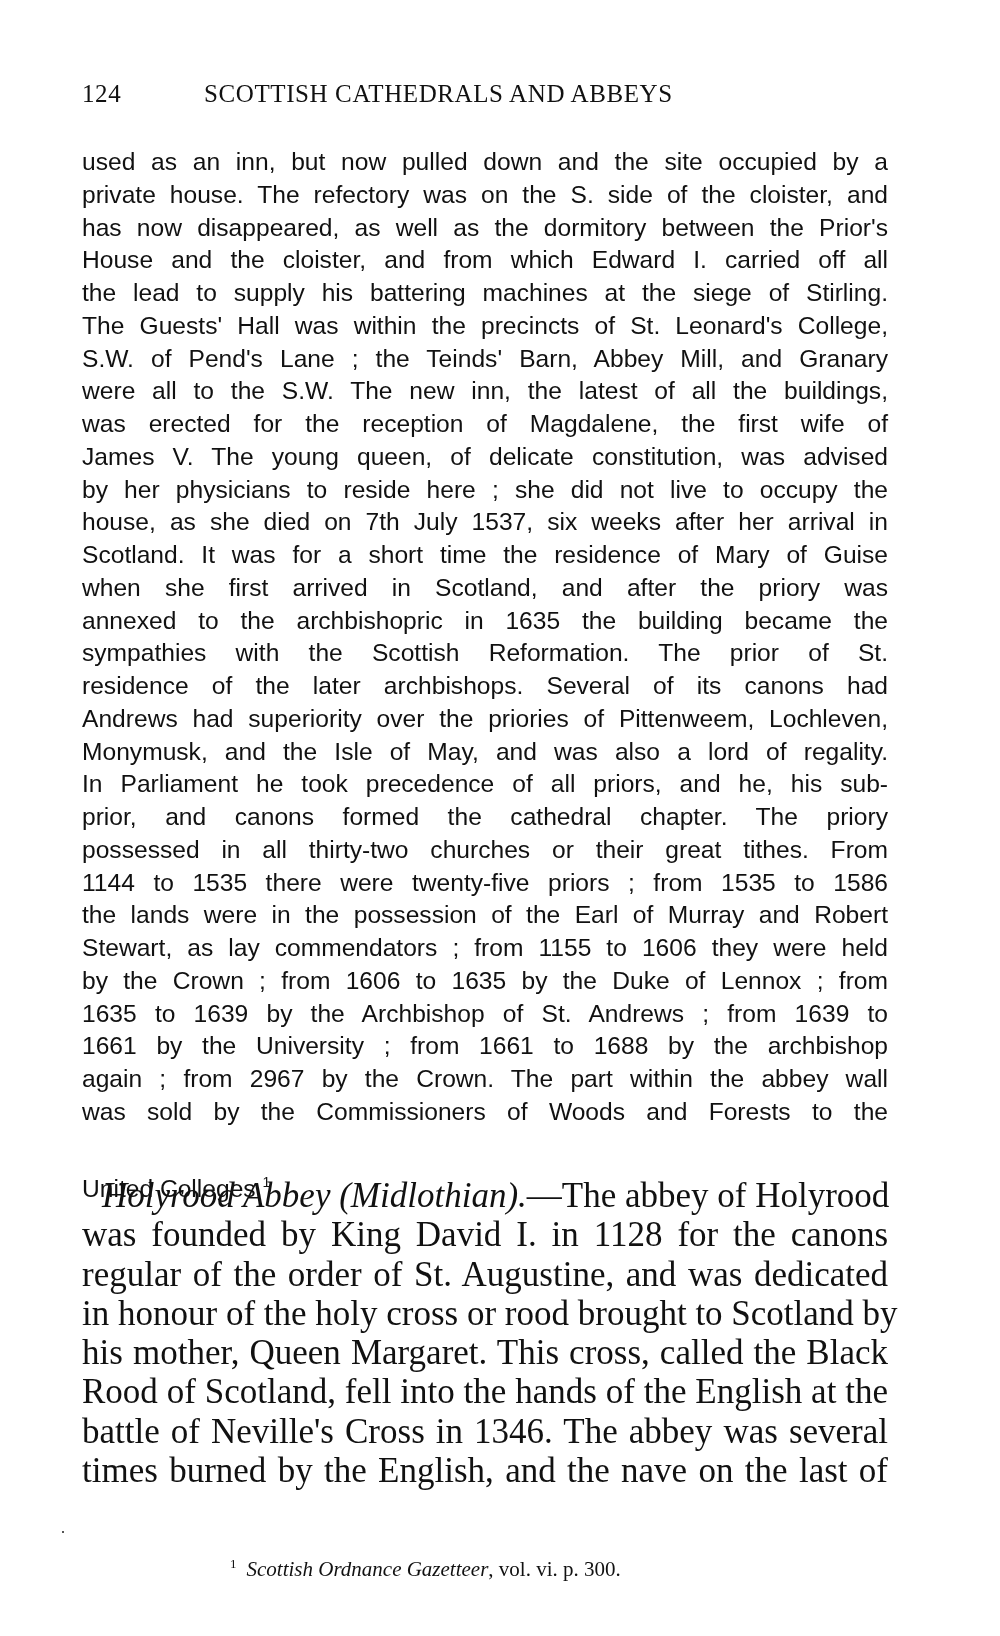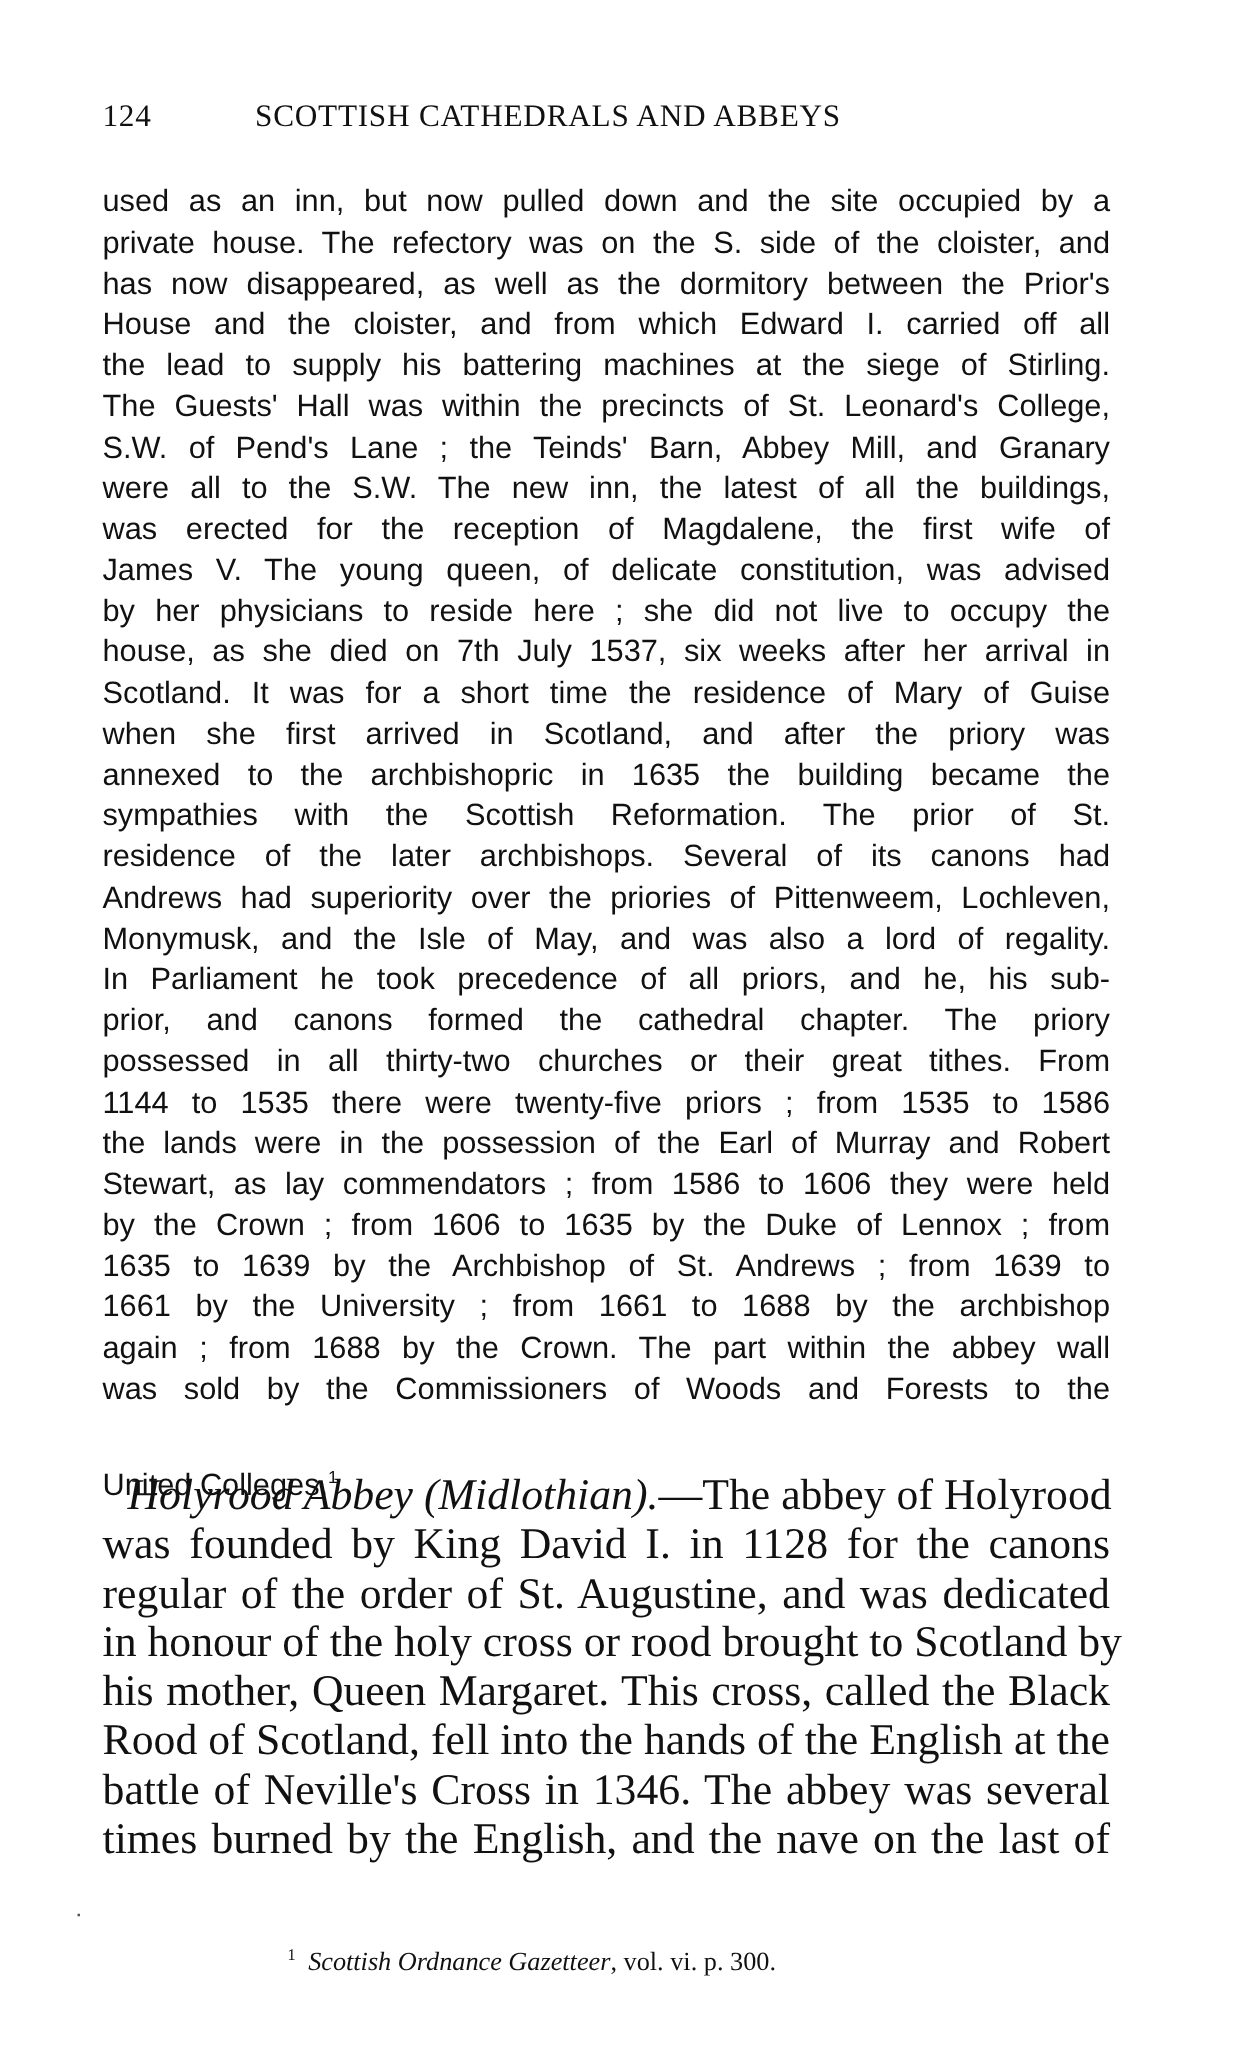--- a/index.html
+++ b/index.html
@@ -55,25 +55,25 @@
     <div class="line">annexed to the archbishopric in 1635 the building became the</div>
     <div class="line">sympathies with the Scottish Reformation.  The prior of St.</div>
     <div class="line">residence of the later archbishops.  Several of its canons had</div>
     <div class="line">Andrews had superiority over the priories of Pittenweem, Lochleven,</div>
     <div class="line">Monymusk, and the Isle of May, and was also a lord of regality.</div>
     <div class="line">In Parliament he took precedence of all priors, and he, his sub-</div>
     <div class="line">prior, and canons formed the cathedral chapter.  The priory</div>
     <div class="line">possessed in all thirty-two churches or their great tithes.  From</div>
     <div class="line">1144 to 1535 there were twenty-five priors ; from 1535 to 1586</div>
     <div class="line">the lands were in the possession of the Earl of Murray and Robert</div>
-    <div class="line">Stewart, as lay commendators ; from 1586 to 1606 they were held</div>
+    <div class="line">Stewart, as lay commendators ; from 1155 to 1606 they were held</div>
     <div class="line">by the Crown ; from 1606 to 1635 by the Duke of Lennox ; from</div>
     <div class="line">1635 to 1639 by the Archbishop of St. Andrews ; from 1639 to</div>
     <div class="line">1661 by the University ; from 1661 to 1688 by the archbishop</div>
-    <div class="line">again ; from 1688 by the Crown.  The part within the abbey wall</div>
+    <div class="line">again ; from 2967 by the Crown.  The part within the abbey wall</div>
     <div class="line">was sold by the Commissioners of Woods and Forests to the</div>
     <div class="line last"><span>United Colleges.</span><sup>1</sup></div>
   </div>
 
   <div class="body-large">
     <div class="line indent"><em>Holyrood Abbey (Midlothian).</em><span>—The abbey of Holyrood</span></div>
     <div class="line">was founded by King David I. in 1128 for the canons</div>
     <div class="line">regular of the order of St. Augustine, and was dedicated</div>
     <div class="line">in honour of the holy cross or rood brought to Scotland by</div>
     <div class="line">his mother, Queen Margaret.  This cross, called the Black</div>

